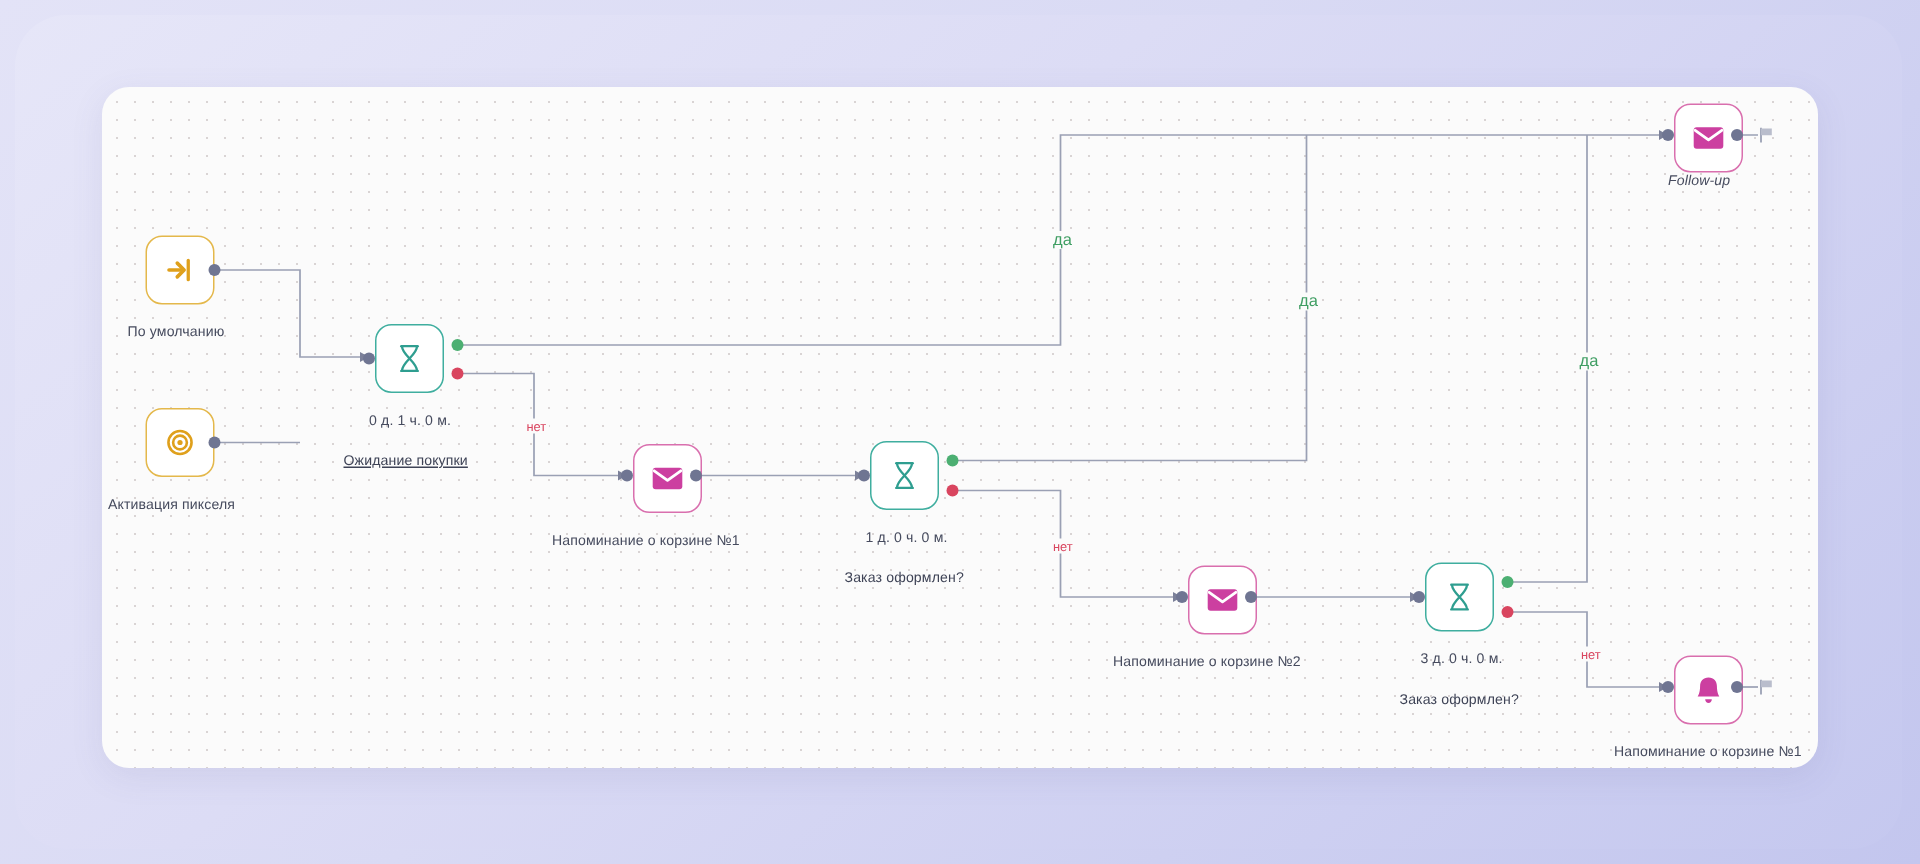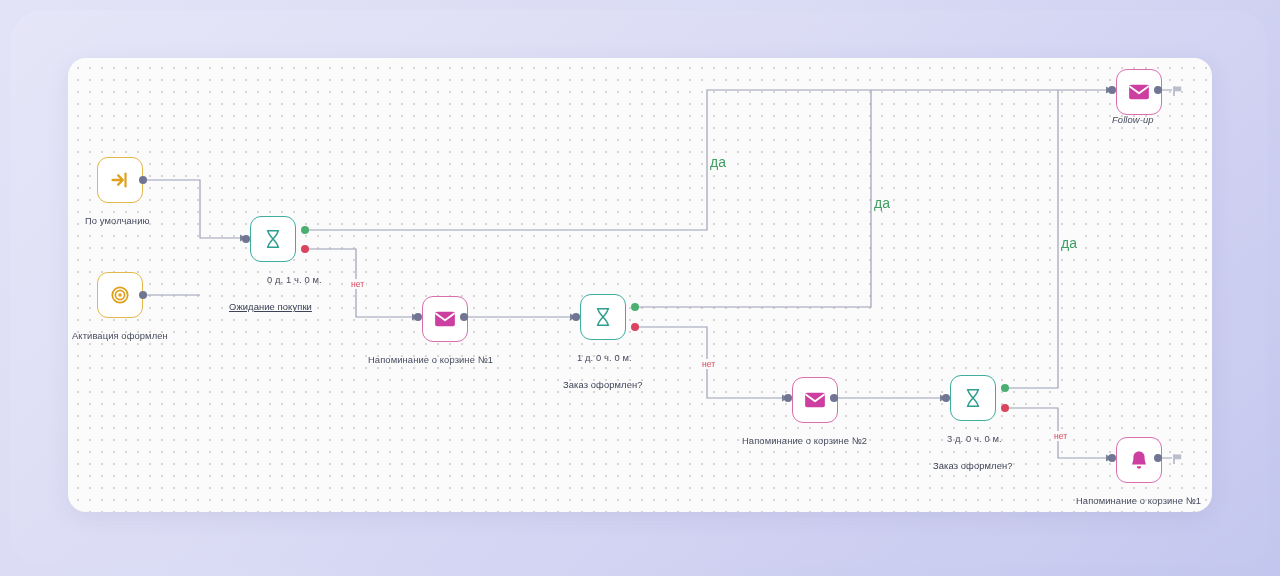--- a/index.html
+++ b/index.html
@@ -44,21 +44,21 @@
   
   .port{position:absolute;width:8px;height:8px;border-radius:50%;}
   .port.in{background:#6f7592;}
   .port.out{background:#6f7592;}
   .port.yes{background:#4caf72;}
   .port.no{background:#d9455f;}
 
   
   .cap{position:absolute;color:#464b5e;font-size:9.4px;white-space:nowrap;letter-spacing:.1px;}
   .cap.sub{color:#3e4356;}
-  .lbl-yes{position:absolute;font-size:14px;color:#3f9e63;background:#fbfbfb;padding:0 2px;white-space:nowrap;margin-left:8px;}
+  .lbl-yes{position:absolute;font-size:11px;color:#3f9e63;background:#fbfbfb;padding:0 2px;white-space:nowrap;}
   .lbl-no{position:absolute;font-size:8.6px;color:#d9455f;background:#fbfbfb;padding:0 2px;white-space:nowrap;}
 
   .flag{position:absolute;}
 </style>
 </head>
 <body>
 
 <div id="stage">
   <div class="backdrop"></div>
 
@@ -121,36 +121,36 @@
     <div class="node amber" style="left:29px;top:214px;">
       <span>
         <svg width="22" height="22" viewBox="0 0 24 24" fill="none" stroke="#dfa01c" stroke-width="1.9">
           <circle cx="12" cy="12" r="8.4"></circle>
           <circle cx="12" cy="12" r="5"></circle>
           <circle cx="12" cy="12" r="1.9" fill="#dfa01c" stroke="none"></circle>
         </svg>
       </span>
     </div>
     <div class="port out" style="left:71px;top:233px;"></div>
-    <div class="cap" style="left:4px;top:272px;">Активация оформлен</div>
+    <div class="cap" style="left:4px;top:272px;">Активация пикселя</div>
 
     <div class="node teal" style="left:182px;top:158px;">
       <span>
         <svg width="20" height="22" viewBox="0 0 20 24" fill="none" stroke="#2f9e90" stroke-width="1.7" stroke-linecap="round" stroke-linejoin="round">
           <path d="M4 3h12"></path>
             <path d="M4 21h12"></path>
           <path d="M4.6 3.4 C4.6 9, 15.4 15, 15.4 20.6"></path>
           <path d="M15.4 3.4 C15.4 9, 4.6 15, 4.6 20.6"></path>
         </svg>
       </span>
     </div>
     <div class="port in" style="left:174px;top:177px;"></div>
     <div class="port yes" style="left:233px;top:168px;"></div>
     <div class="port no" style="left:233px;top:187px;"></div>
-    <div class="cap" style="left:178px;top:216px;margin-left:21px;">0 д. 1 ч. 0 м.</div>
+    <div class="cap" style="left:178px;top:216px;">0 д. 1 ч. 0 м.</div>
     <div class="cap sub" style="left:161px;top:243px;text-decoration:underline;">Ожидание покупки</div>
 
     <div class="node pink" style="left:354px;top:238px;">
       <span>
         <svg width="22" height="16" viewBox="0 0 24 18">
           <rect x="0.9" y="0.9" width="22.2" height="16.2" rx="2.2" fill="#cc3fa0"></rect>
           <path d="M2 3.2 L12 10.4 L22 3.2" fill="none" stroke="#fff" stroke-width="2.1" stroke-linecap="round" stroke-linejoin="round"></path>
         </svg>
       </span>
     </div>

